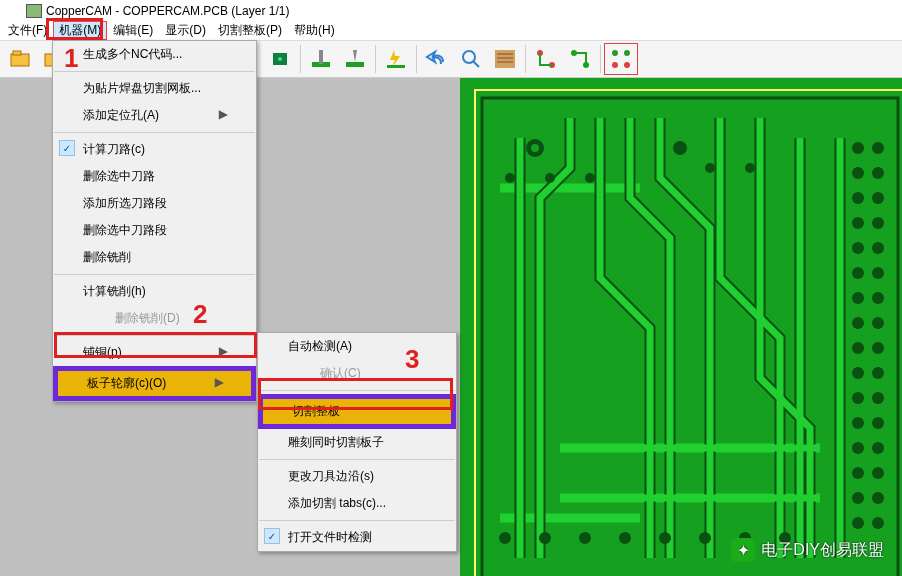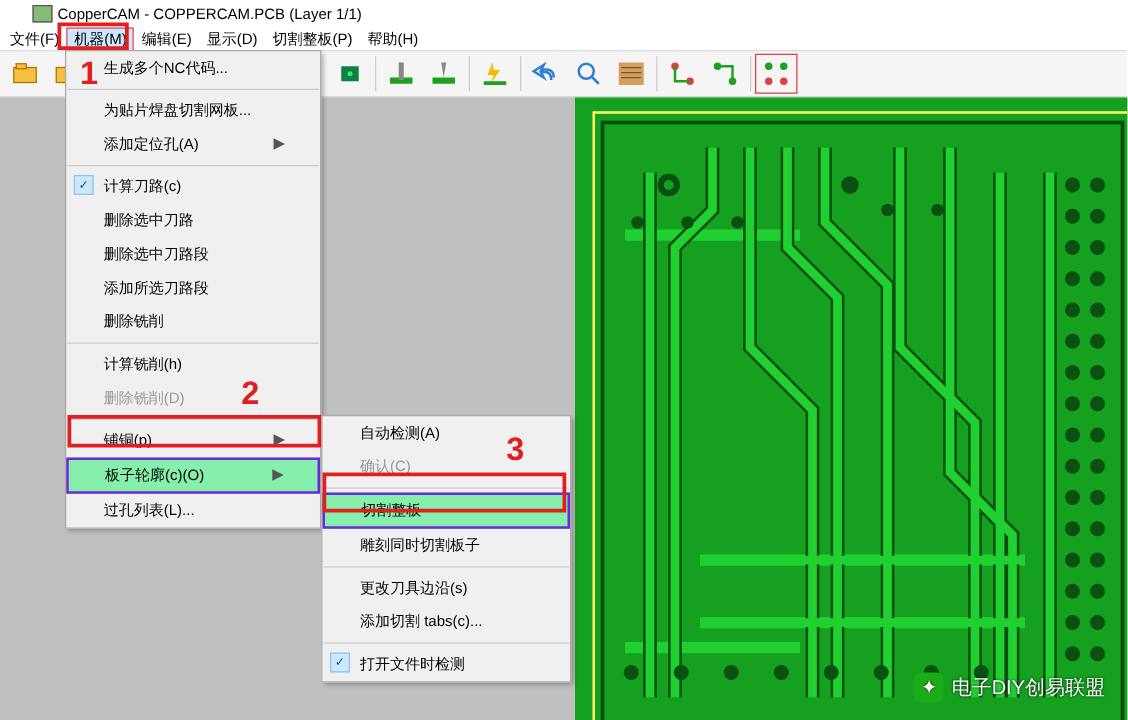--- a/index.html
+++ b/index.html
@@ -1,31 +1,31 @@
 <!DOCTYPE html>
 <html><head>
 <meta charset="utf-8">
 <style>
   * { box-sizing: border-box; margin: 0; padding: 0; }
   body { font-family: "Microsoft YaHei", Arial, sans-serif; font-size: 12px; background: #fff; width: 902px; height: 576px; overflow: hidden; position: relative; }
   .titlebar { height: 22px; background: #fff; display: flex; align-items: center; padding: 0 4px; font-size: 12px; margin-left: 22px; }
   .app-icon { width: 16px; height: 14px; background: #8b7; border: 1px solid #555; margin-right: 4px; }
-  .menubar { height: 18px; background: #fff; display: flex; align-items: center; padding: 0 2px; font-size: 12px; }
+  .menubar { height: 18px; background: #fff; display: flex; align-items: flex-end; padding: 0 2px; font-size: 12px; }
   .menu-item { padding: 1px 6px; cursor: default; }
   .menu-item.active { background: #cce8ff; border: 1px solid #ef4444; padding: 0 5px; }
   .toolbar { height: 38px; background: #f5f5f5; border-top: 1px solid #ddd; border-bottom: 1px solid #ccc; display: flex; align-items: center; padding: 0 4px; gap: 0; }
   .tb-btn { width: 34px; height: 32px; display: flex; align-items: center; justify-content: center; position: relative; }
   .tb-sep { width: 1px; height: 28px; background: #ccc; margin: 0 3px; }
   .workspace { position: absolute; top: 78px; left: 0; right: 0; bottom: 0; display: flex; }
   .left-gray { width: 460px; background: #c0c0c0; }
   .pcb-area { flex: 1; background: #15a020; position: relative; overflow: hidden; }
   .dropdown { position: absolute; background: #f0f0f0; border: 1px solid #aaa; box-shadow: 2px 2px 4px rgba(0,0,0,0.3); font-size: 12px; min-width: 200px; z-index: 100; }
   .dropdown-item { padding: 5px 28px 5px 30px; cursor: default; position: relative; white-space: nowrap; display: flex; justify-content: space-between; }
-  .dropdown-item.highlighted { background: #86efac; border: 2px solid #6d28d9; padding: 4px 27px 4px 29px; }
-  .dropdown-item.disabled { color: #999; }
+  .dropdown-item.highlighted { background: #eab308; border: 5px solid #6d28d9; padding: 4px 27px 4px 29px; }
+  .dropdown-item.disabled { color: #999; margin-left: 32px; }
   .dropdown-sep { height: 1px; background: #ccc; margin: 3px 1px; }
   .dropdown-check { position: absolute; left: 6px; top: 4px; width: 16px; height: 16px; background: #cce8ff; border: 1px solid #99c0e0; display: flex; align-items: center; justify-content: center; color: #0055aa; font-size: 10px; }
   .submenu-arrow { color: #555; }
   .redbox { position: absolute; border: 3px solid #e02020; z-index: 200; pointer-events: none; }
   .redlabel { position: absolute; color: #e02020; font-size: 26px; font-weight: bold; z-index: 201; font-family: Arial; }
   .watermark { position: absolute; right: 18px; bottom: 14px; color: #fff; font-size: 16px; display: flex; align-items: center; gap: 6px; text-shadow: 0 0 2px #000; z-index: 50; }
   .wm-icon { width: 24px; height: 24px; background: #1aad19; border-radius: 6px; display: flex; align-items: center; justify-content: center; color: #fff; font-size: 16px; }
   .pcb-svg { position: absolute; top: 0; left: 0; }
 </style>
 </head>
@@ -282,46 +282,43 @@
     </div>
     <div class="dropdown-sep"></div>
     <div class="dropdown-item">
       <span>计算刀路(c)</span>
       <span class="dropdown-check">✓</span>
     </div>
     <div class="dropdown-item">
       <span>删除选中刀路</span>
     </div>
     <div class="dropdown-item">
+      <span>添加所选刀路段</span>
+    </div>
+    <div class="dropdown-item">
       <span>删除选中刀路段</span>
-    </div>
-    <div class="dropdown-item">
-      <span>添加所选刀路段</span>
     </div>
     <div class="dropdown-item">
       <span>删除铣削</span>
     </div>
     <div class="dropdown-sep"></div>
     <div class="dropdown-item">
       <span>计算铣削(h)</span>
     </div>
     <div class="dropdown-item disabled">
       <span>删除铣削(D)</span>
     </div>
     <div class="dropdown-sep"></div>
     <div class="dropdown-item">
       <span>铺铜(p)</span>
       <span class="submenu-arrow">▶</span>
     </div>
     <div class="dropdown-item highlighted">
       <span>板子轮廓(c)(O)</span>
       <span class="submenu-arrow">▶</span>
-    </div>
-    <div class="dropdown-item">
-      <span>过孔列表(L)...</span>
     </div>
   </div>
 
 <div class="dropdown" id="menu2" style="left:257px; top:332px; width:195px;">
     <div class="dropdown-item">
       <span>自动检测(A)</span>
     </div>
     <div class="dropdown-item disabled">
       <span>确认(C)</span>
     </div>

